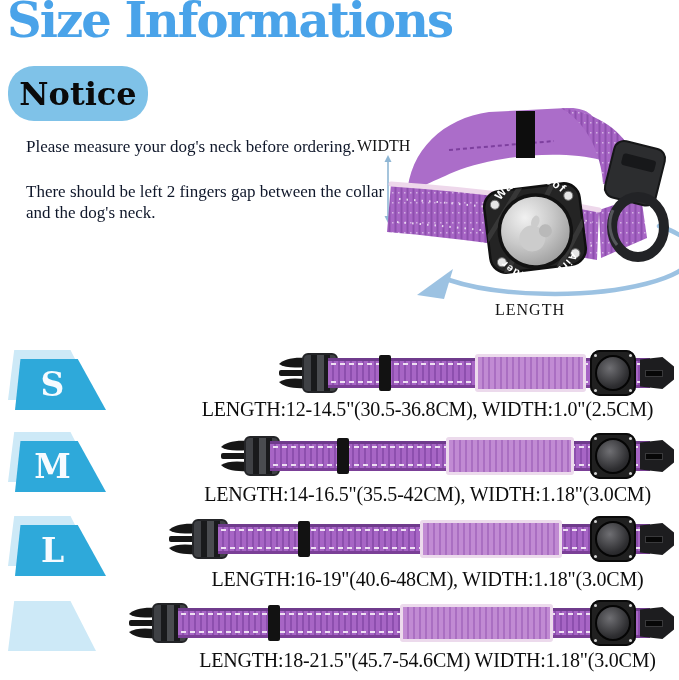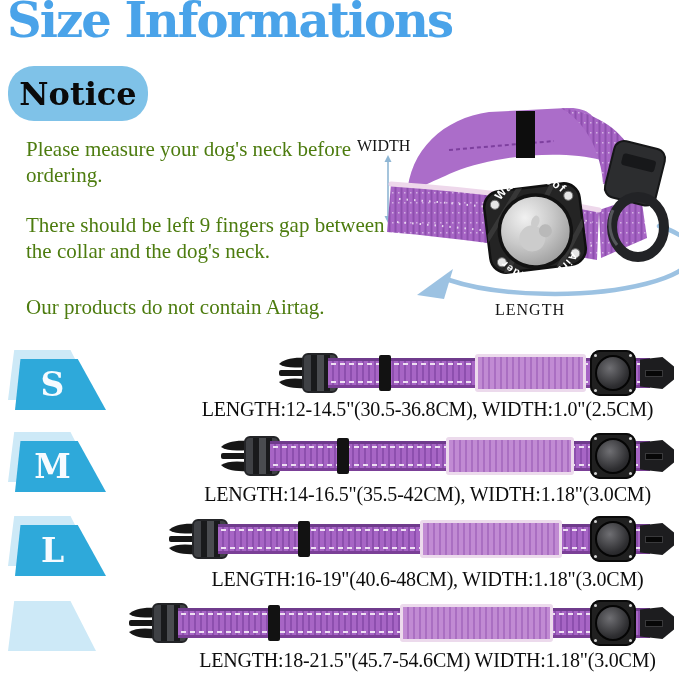--- a/index.html
+++ b/index.html
@@ -14,21 +14,21 @@
     font-size:48px;letter-spacing:-2px;color:#4aa3e9;white-space:nowrap;
   }
   .notice-badge{
     position:absolute;left:8px;top:66px;width:140px;height:55px;
     background:#7fc2e8;border-radius:26px;
     display:flex;align-items:center;justify-content:center;
     font-family:"DejaVu Serif",serif;font-weight:bold;font-size:32px;color:#0a0a0a;
   }
   .notice-text{
     position:absolute;left:26px;top:136px;width:360px;
-    font-size:21px;line-height:1.24;color:#4d7c0f;
+    font-size:17px;line-height:1.24;color:#0f172a;
   }
   .notice-text p{margin:0 0 24px 0;}
   .notice-text p.gap-lg{margin-top:30px;}
   
   .hero{position:absolute;left:349px;top:98px;width:330px;height:229px;}
   .hero svg{display:block;width:100%;height:100%;}
   
   .size-badge{position:absolute;width:98px;height:62px;}
   .badge-back{
     position:absolute;left:0;top:0;width:88px;height:50px;background:#cde9f7;
@@ -94,22 +94,21 @@
 </style>
 </head>
 <body>
 
 <div class="page-title">Size Informations</div>
 
 <div class="notice-badge">Notice</div>
 
 <div class="notice-text">
   <p>Please measure your dog's neck before ordering.</p>
-  <p>There should be left 9 fingers gap between the collar and the dog's neck.</p>
-  <p class="gap-lg">Our products do not contain Airtag.</p>
+  <p>There should be left 2 fingers gap between the collar and the dog's neck.</p>
 </div>
 
 <div class="hero">
   <svg viewBox="0 0 330 229">
     <defs>
       <pattern id="ribs" width="6" height="10" patternUnits="userSpaceOnUse">
         <rect width="6" height="10" fill="#a765c5"></rect>
         <rect x="3.5" width="2" height="10" fill="#8d4fae"></rect>
         <rect x="1" y="4" width="1.5" height="1.5" fill="#dcc2e8" opacity="0.8"></rect>
       </pattern>

